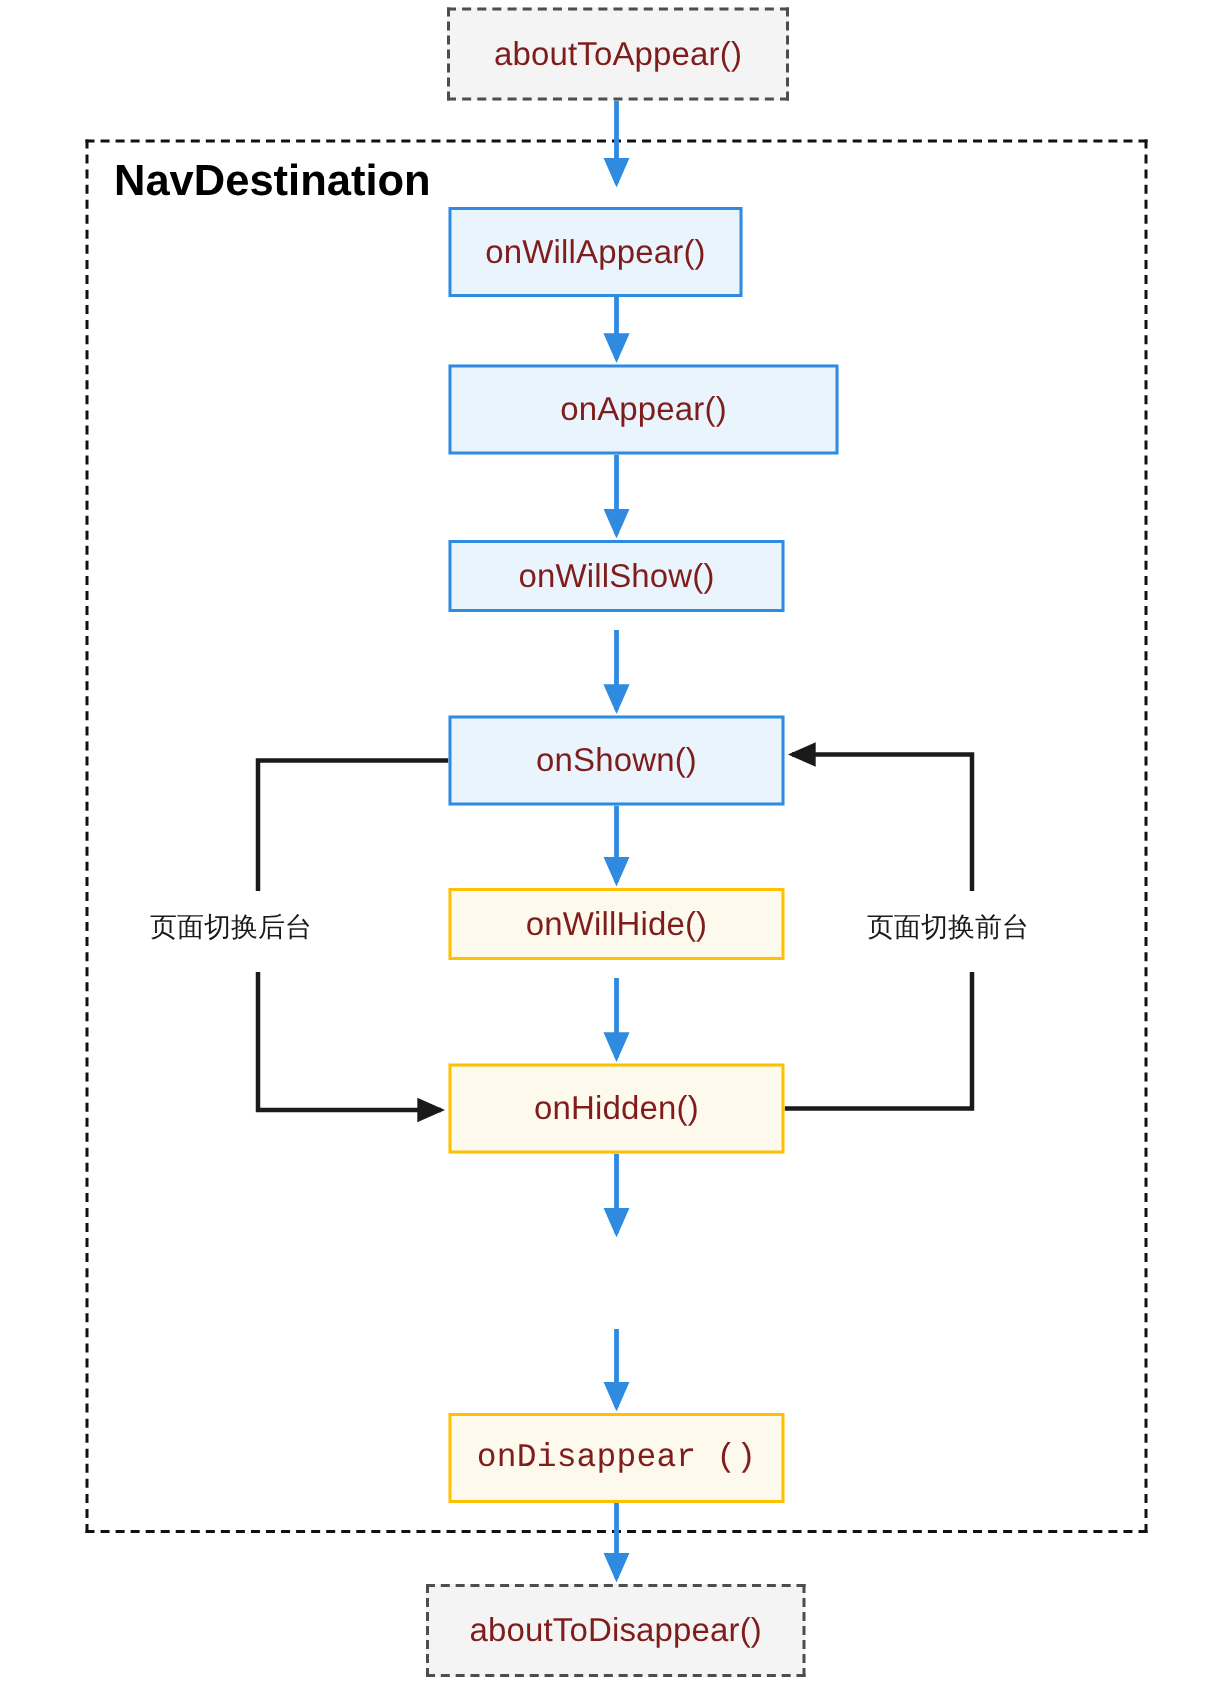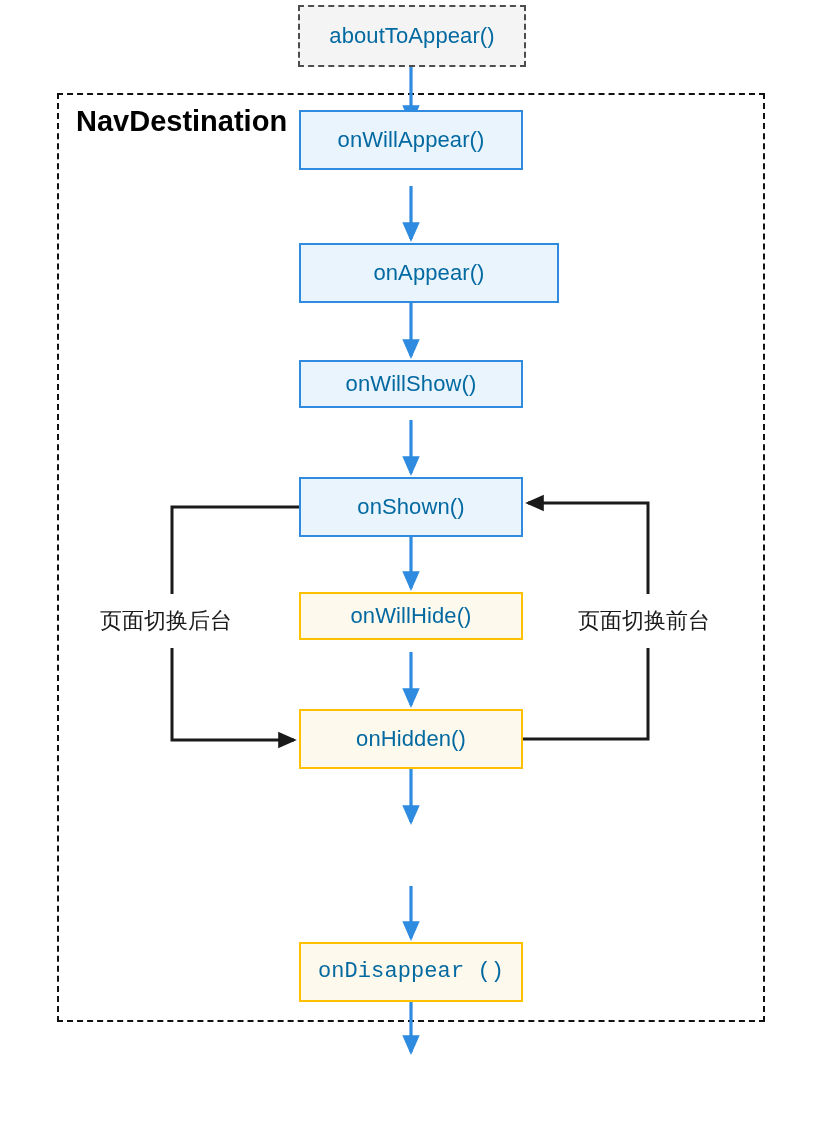--- a/index.html
+++ b/index.html
@@ -26,21 +26,21 @@
     pointer-events: none;
   }
   .node {
     position: absolute;
     box-sizing: border-box;
     display: flex;
     align-items: center;
     justify-content: center;
     text-align: center;
     font-size: 22px;
-    color: #0369a1;
+    color: #7f1d1d;
     letter-spacing: 0.1px;
     line-height: 1.1;
     white-space: nowrap;
   }
   .node-blue {
     background: #eaf4fd;
     border: 2px solid #2e8be0;
   }
   .node-yellow {
     background: #fdf9ec;
@@ -58,21 +58,21 @@
   }
   .group-title {
     position: absolute;
     font-size: 29px;
     color: #000000;
     font-weight: 600;
     white-space: nowrap;
   }
   .edge-label {
     position: absolute;
-    font-size: 22px;
+    font-size: 18px;
     color: #1a1a1a;
     white-space: nowrap;
     text-align: center;
   }
 </style>
 </head>
 <body>
 
 <div id="canvas">
 
@@ -104,24 +104,25 @@
     <g stroke="#1a1a1a" stroke-width="3" fill="none" stroke-linejoin="miter">
       <path d="M 299 507 L 172 507 L 172 594"></path>
       <path d="M 172 648 L 172 740 L 294 740" marker-end="url(#arrow-black)"></path>
 
       <path d="M 523 739 L 648 739 L 648 648"></path>
       <path d="M 648 594 L 648 503 L 528 503" marker-end="url(#arrow-black)"></path>
     </g>
   </svg>
 
   <div class="node node-dashed" style="left: 298px; top: 5px; width: 228px; height: 62px;">aboutToAppear()</div>
-  <div class="node node-blue" style="left: 299px; top: 110px; width: 224px; height: 60px;">onWillAppear()</div>
+  <div class="node node-blue" style="left: 299px; top: 138px; width: 196px; height: 60px;">onWillAppear()</div>
   <div class="node node-blue" style="left: 299px; top: 243px; width: 260px; height: 60px;">onAppear()</div>
   <div class="node node-blue" style="left: 299px; top: 360px; width: 224px; height: 48px;">onWillShow()</div>
   <div class="node node-blue" style="left: 299px; top: 477px; width: 224px; height: 60px;">onShown()</div>
   <div class="node node-yellow" style="left: 299px; top: 592px; width: 224px; height: 48px;">onWillHide()</div>
   <div class="node node-yellow" style="left: 299px; top: 709px; width: 224px; height: 60px;">onHidden()</div>
   <div class="node node-yellow" style="left: 299px; top: 942px; width: 224px; height: 60px; font-family: Liberation Mono, monospace;">onDisappear ()</div>
+  <div class="node node-dashed" style="left: 284px; top: 1056px; width: 253px; height: 62px;">aboutToDisappear()</div>
 
   <div class="edge-label" style="left: 100px; top: 606px;">页面切换后台</div>
   <div class="edge-label" style="left: 578px; top: 606px;">页面切换前台</div>
 
 </div>
 
 </body></html>

